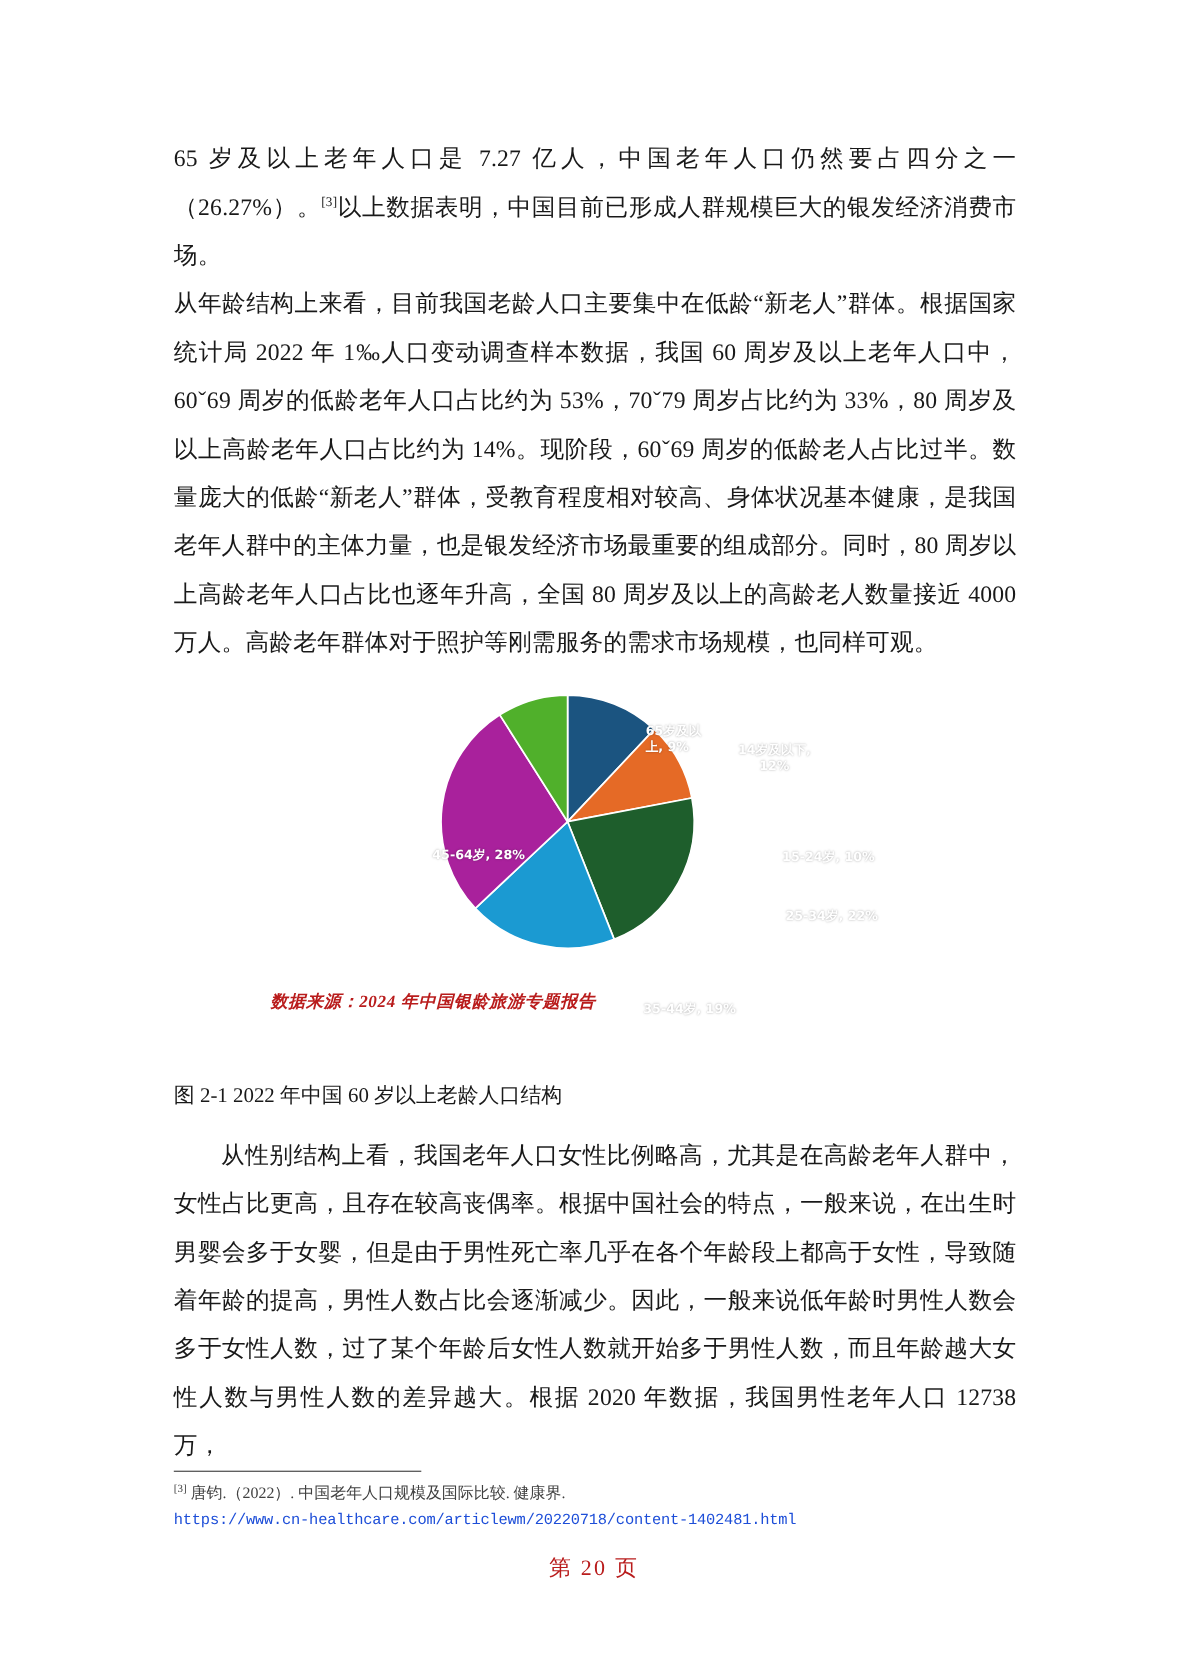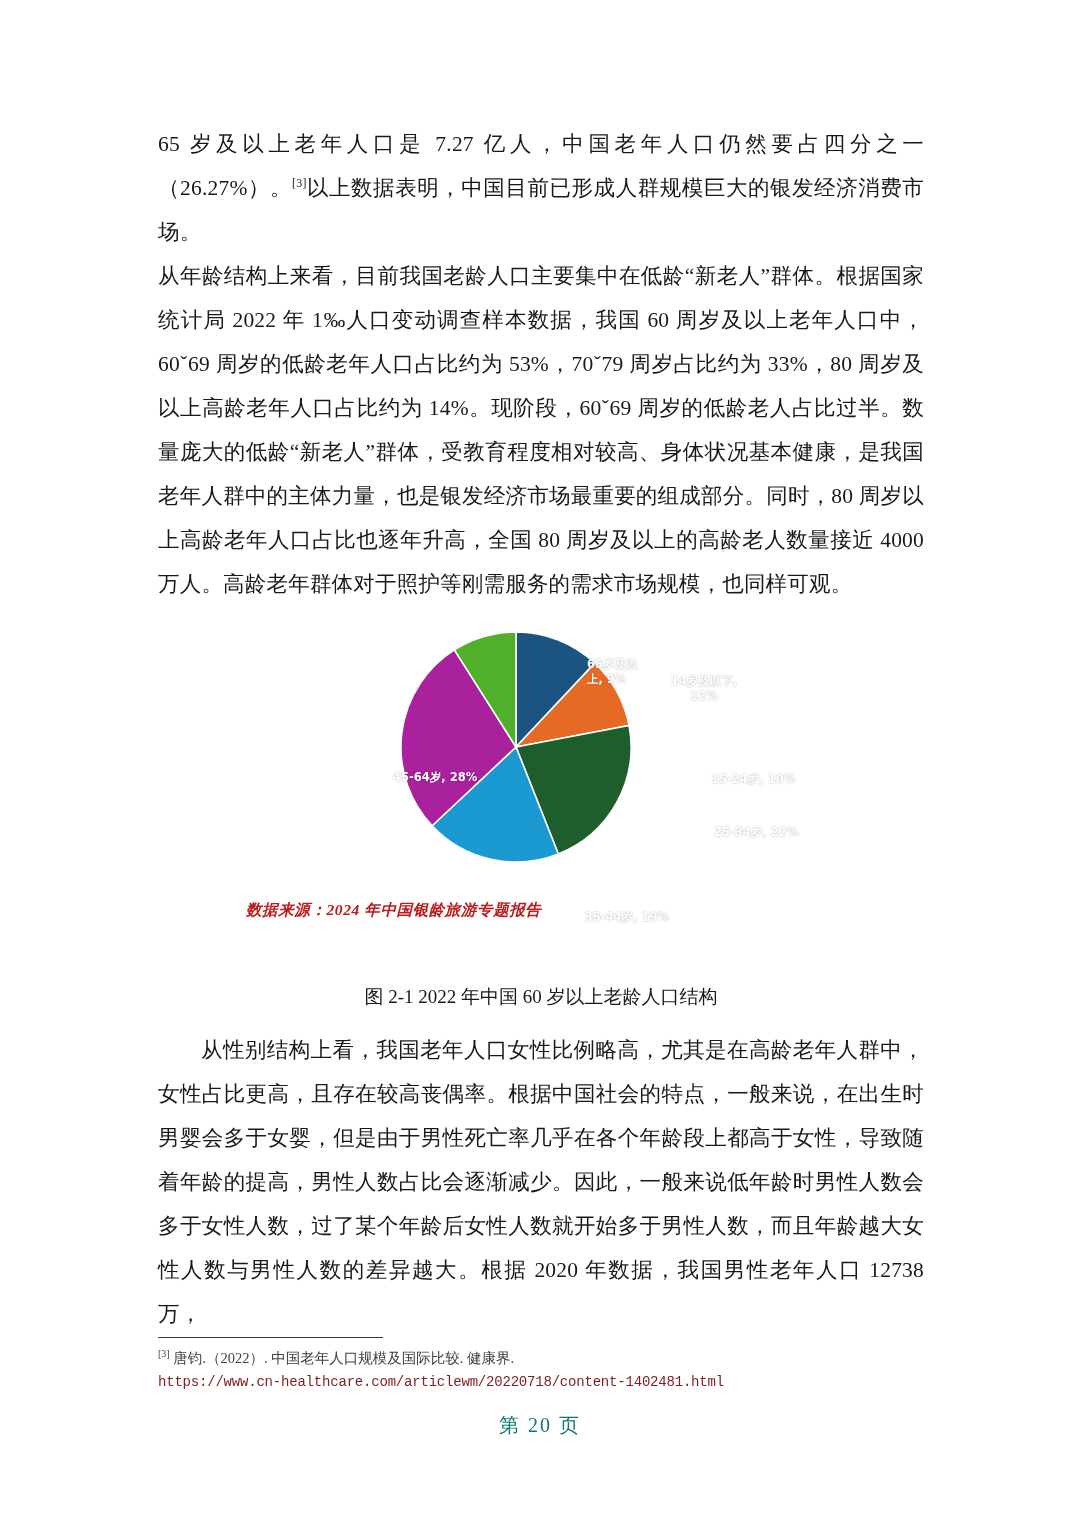--- a/index.html
+++ b/index.html
@@ -82,21 +82,20 @@
     left: 88px;
     top: 278px;
     font-family: "Liberation Serif", serif;
     font-style: italic;
     font-weight: bold;
     font-size: 15.5px;
     color: #b91c1c;
     letter-spacing: 0.6px;
   }
   .fig-caption {
-    text-align: center;
     font-size: 19px;
     line-height: 34px;
     margin-top: 6px;
     color: #191919;
   }
 
   
   .footnote {
     position: absolute;
     left: 158px;
@@ -116,31 +115,31 @@
   }
   .footnote-text sup {
     font-size: 10px;
     vertical-align: super;
     line-height: 0;
   }
   .footnote-url {
     font-family: "Liberation Mono", "DejaVu Sans Mono", monospace;
     font-size: 14px;
     line-height: 24px;
-    color: #7f1d1d;
+    color: #1d4ed8;
     letter-spacing: -0.2px;
   }
   .page-number {
     position: absolute;
     left: 0;
     top: 1412px;
     width: 1080px;
     text-align: center;
     font-size: 20px;
-    color: #0f766e;
+    color: #b91c1c;
     letter-spacing: 2px;
   }
 </style>
 </head>
 <body>
 
 <div class="page">
 
   <div class="content">
 

